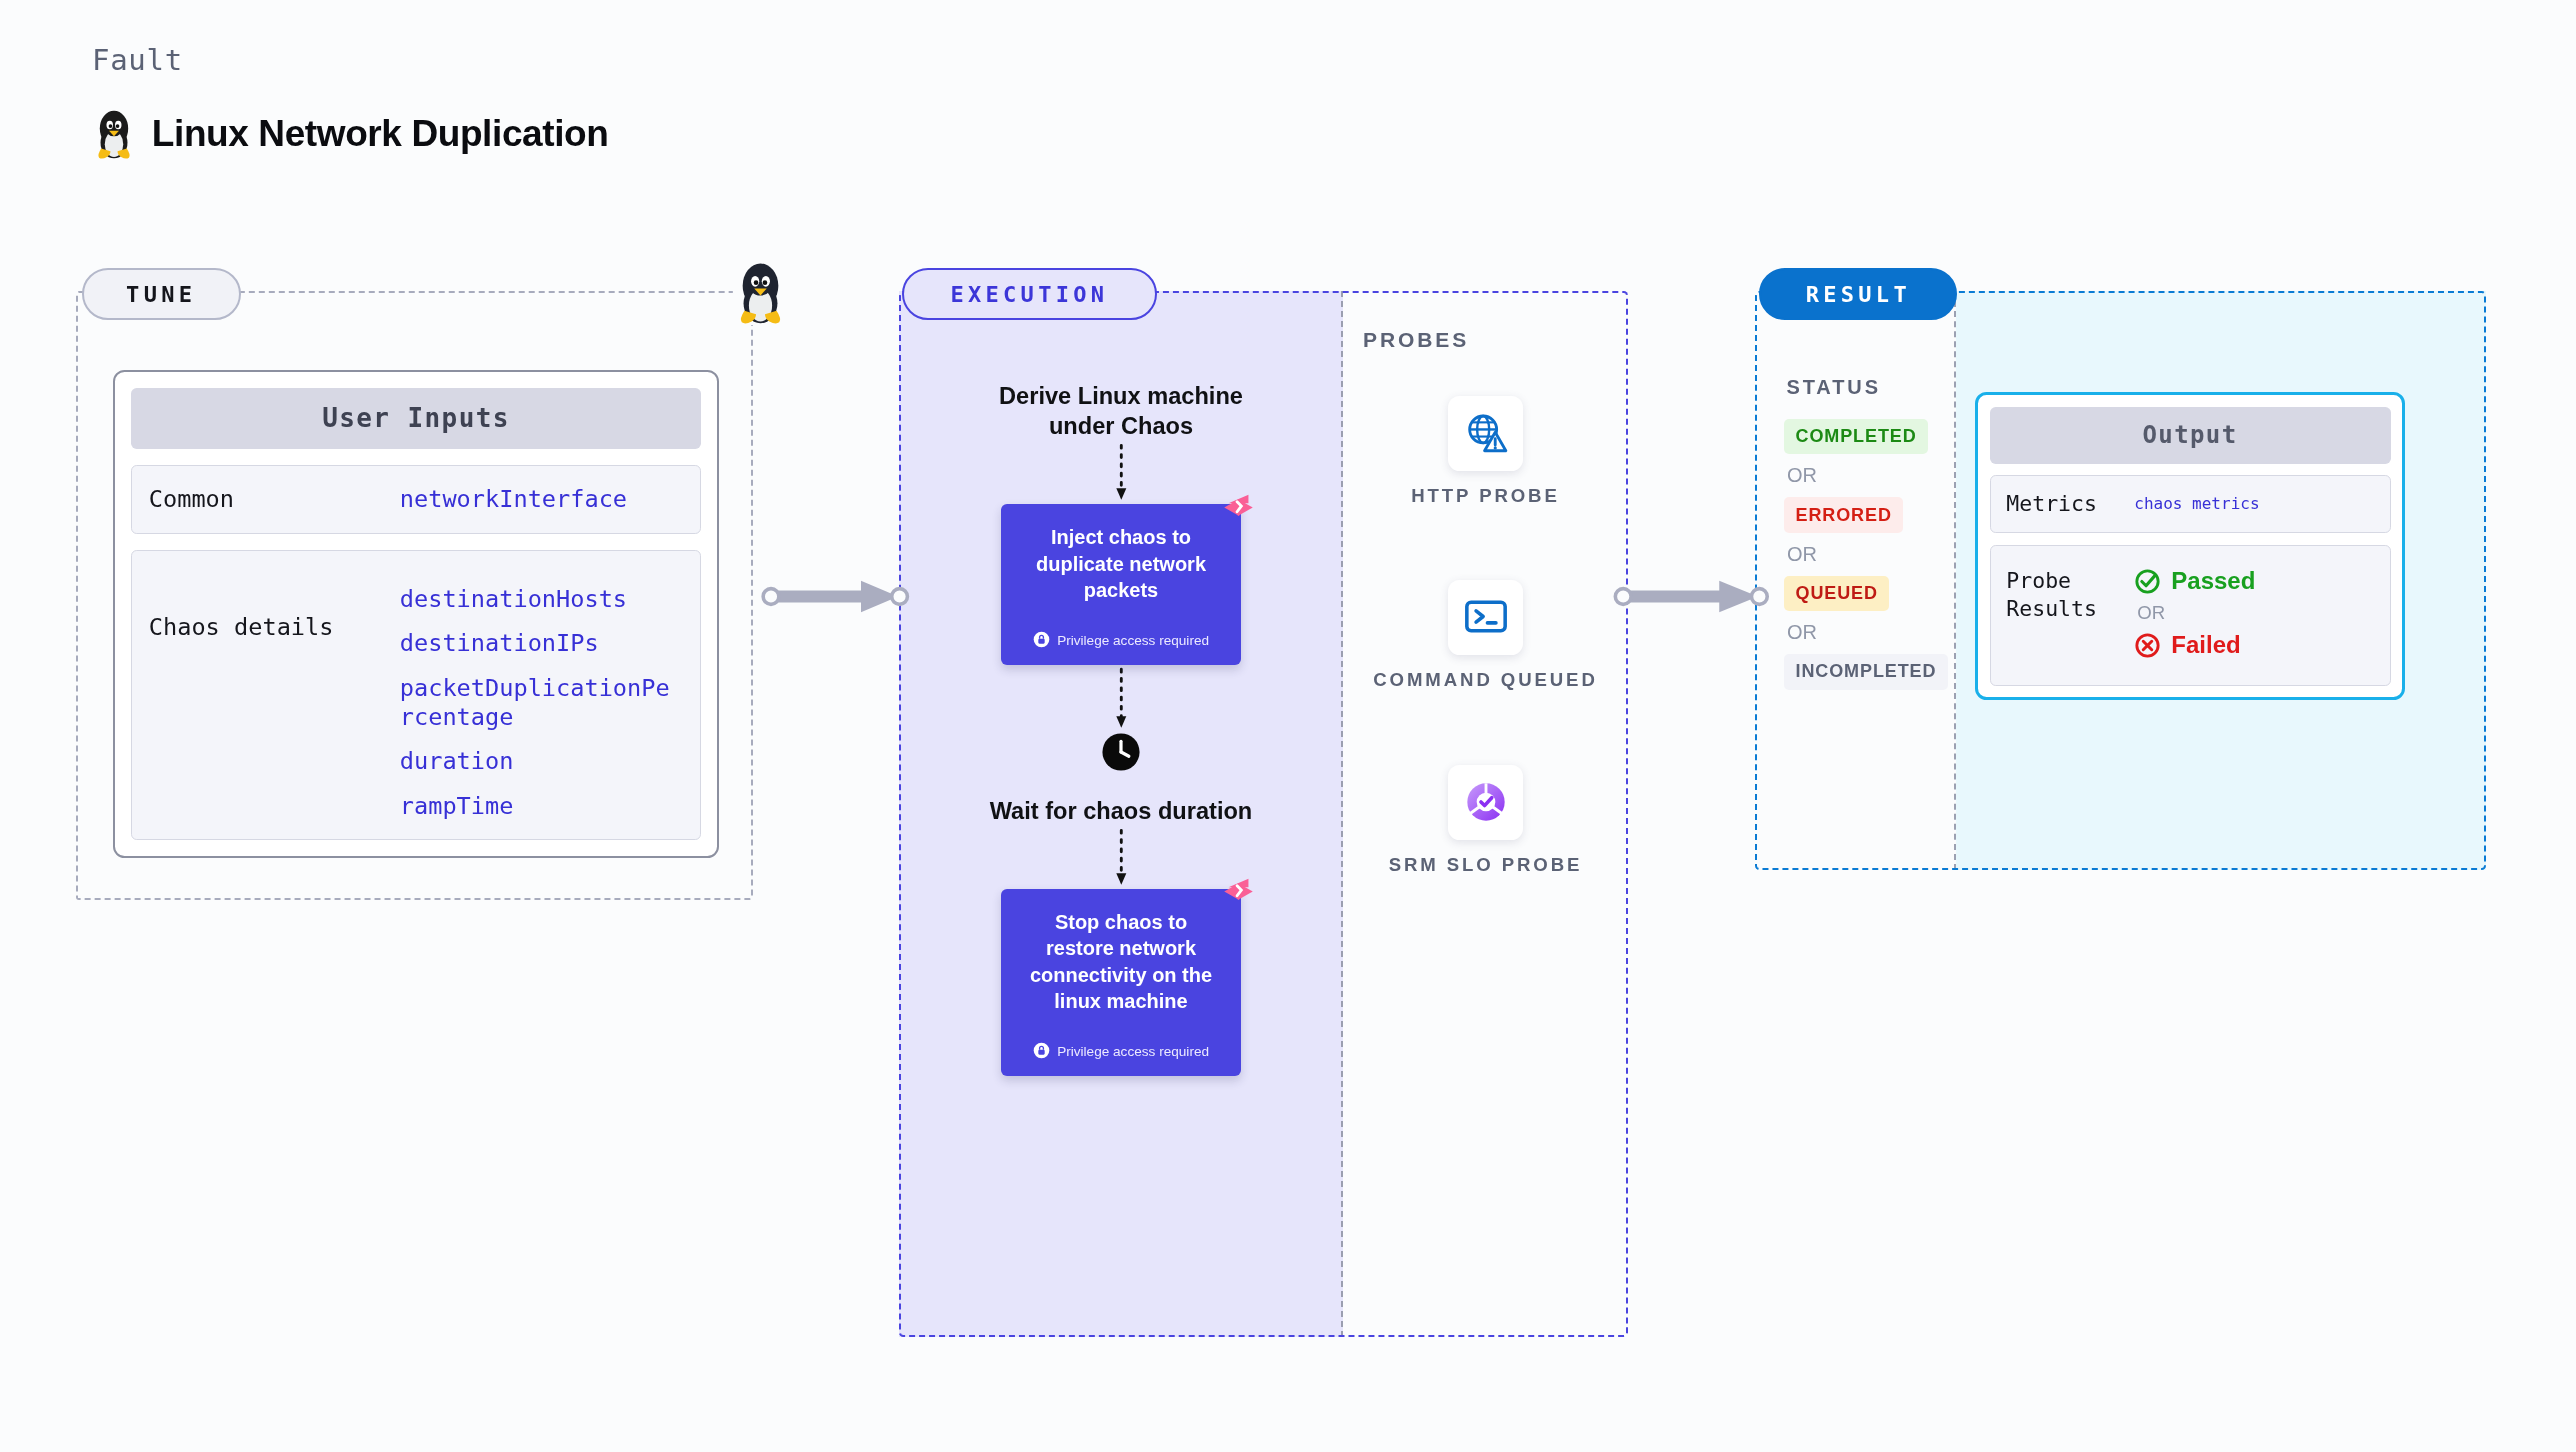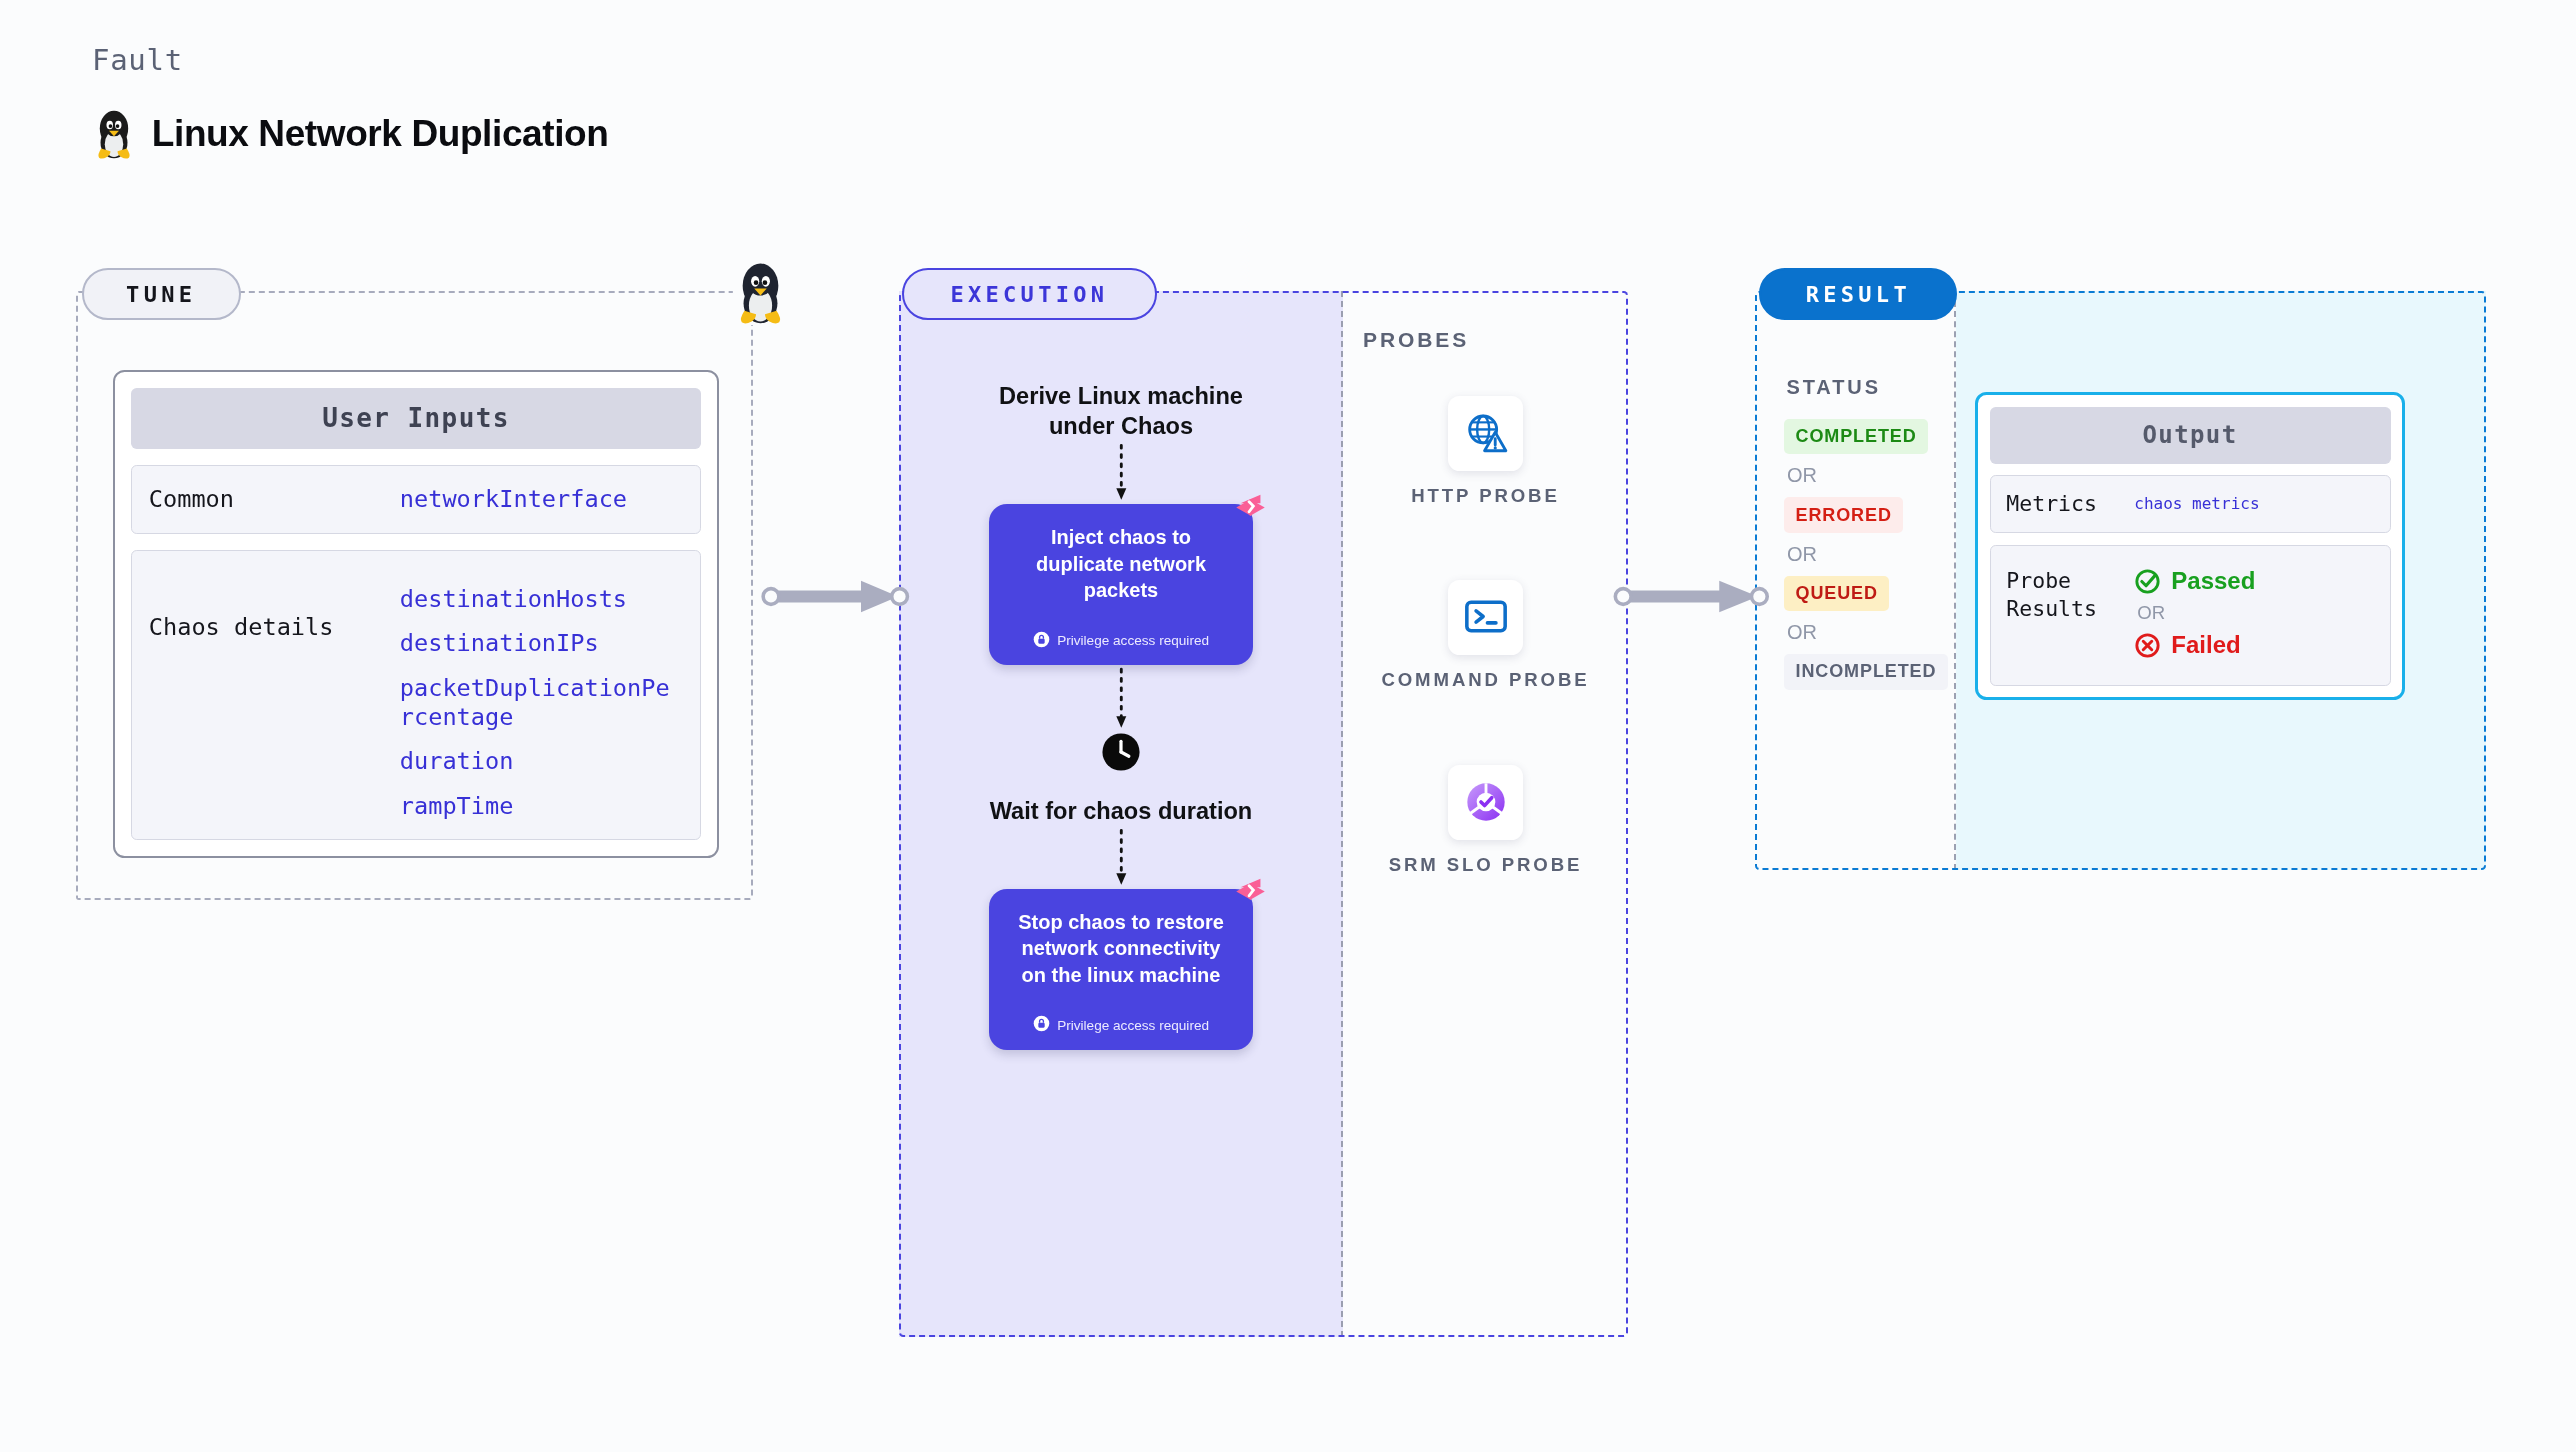--- a/index.html
+++ b/index.html
@@ -97,21 +97,21 @@
     font-size: 21px; font-weight: 700; letter-spacing: 2.9px; color: #5b6275;
   }
   .flow { position: absolute; left: 0; top: 90px; width: 444px;
           display: flex; flex-direction: column; align-items: center; }
   .flow-title {
     font-size: 23.6px; font-weight: 700; color: #101114; text-align: center;
     line-height: 1.28; width: 301px;
   }
   .dotted-arrow { display: block; }
   .chaos-card {
-    position: relative; width: 264px; border-radius: 18px;
+    position: relative; width: 240px; border-radius: 6px;
     background: #4a44e0; color: #fff; padding: 20px 18.6px 14.3px;
     text-align: center; box-shadow: 0 4.3px 10px rgba(40,40,90,.18);
   }
   .chaos-card-text { font-size: 20px; font-weight: 700; line-height: 1.32; }
   .priv {
     margin-top: 27px; display: flex; align-items: center; justify-content: center;
     gap: 7.2px; font-size: 13.6px; color: #eceaff; font-weight: 400;
   }
   .chaos-badge { position: absolute; right: -15.8px; top: -15.8px; }
   .clock-icon { display: block; }
@@ -280,21 +280,21 @@
     <div class="probe" style="top:289px;">
       <div class="probe-tile">
         <span>
           <svg width="44" height="37" viewBox="0 0 62 52">
             <rect x="4" y="6" width="54" height="40" rx="6" fill="none" stroke="#0d6ec9" stroke-width="5"></rect>
             <polyline points="17,18 27,26 17,34" fill="none" stroke="#0d6ec9" stroke-width="5" stroke-linecap="round" stroke-linejoin="round"></polyline>
             <line x1="33" y1="35" x2="45" y2="35" stroke="#0d6ec9" stroke-width="5" stroke-linecap="round"></line>
           </svg>
         </span>
       </div>
-      <div class="probe-label">COMMAND PROBE</div>
+      <div class="probe-label">COMMAND QUEUED</div>
     </div>
 
     <div class="probe" style="top:474px;">
       <div class="probe-tile">
         <span>
           <svg width="46" height="46" viewBox="0 0 64 64">
             <defs>
               <linearGradient id="slo-g" x1="0" y1="0" x2="1" y2="1">
                 <stop offset="0%" stop-color="#c79bfb"></stop>
                 <stop offset="100%" stop-color="#8b2ff2"></stop>

